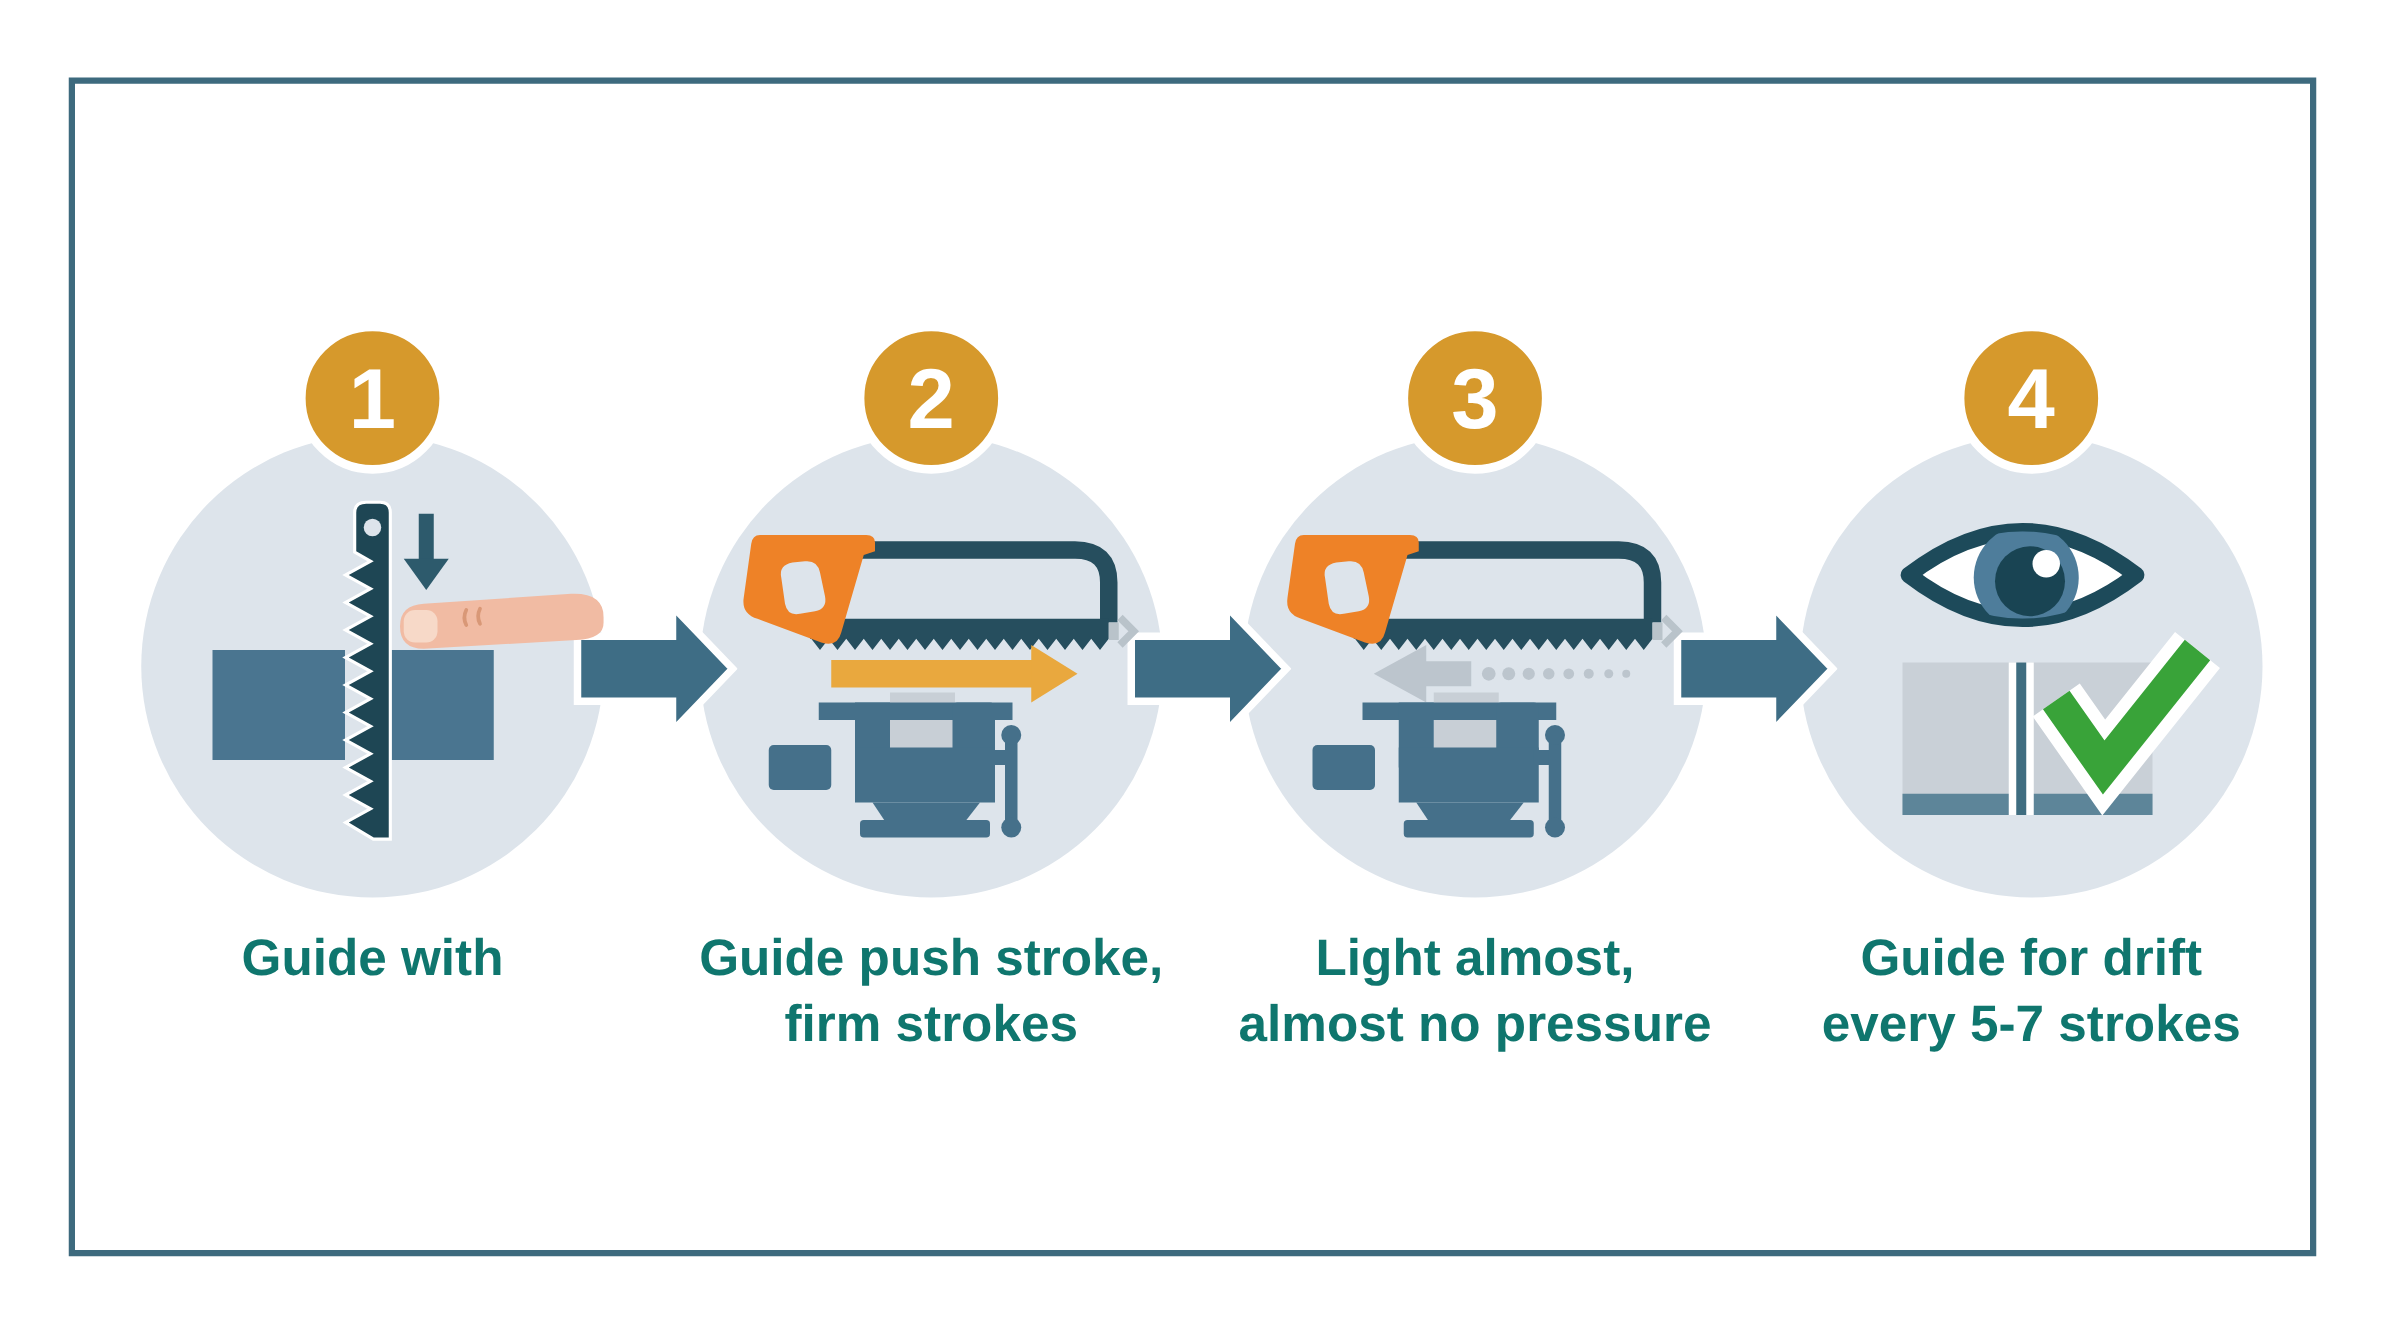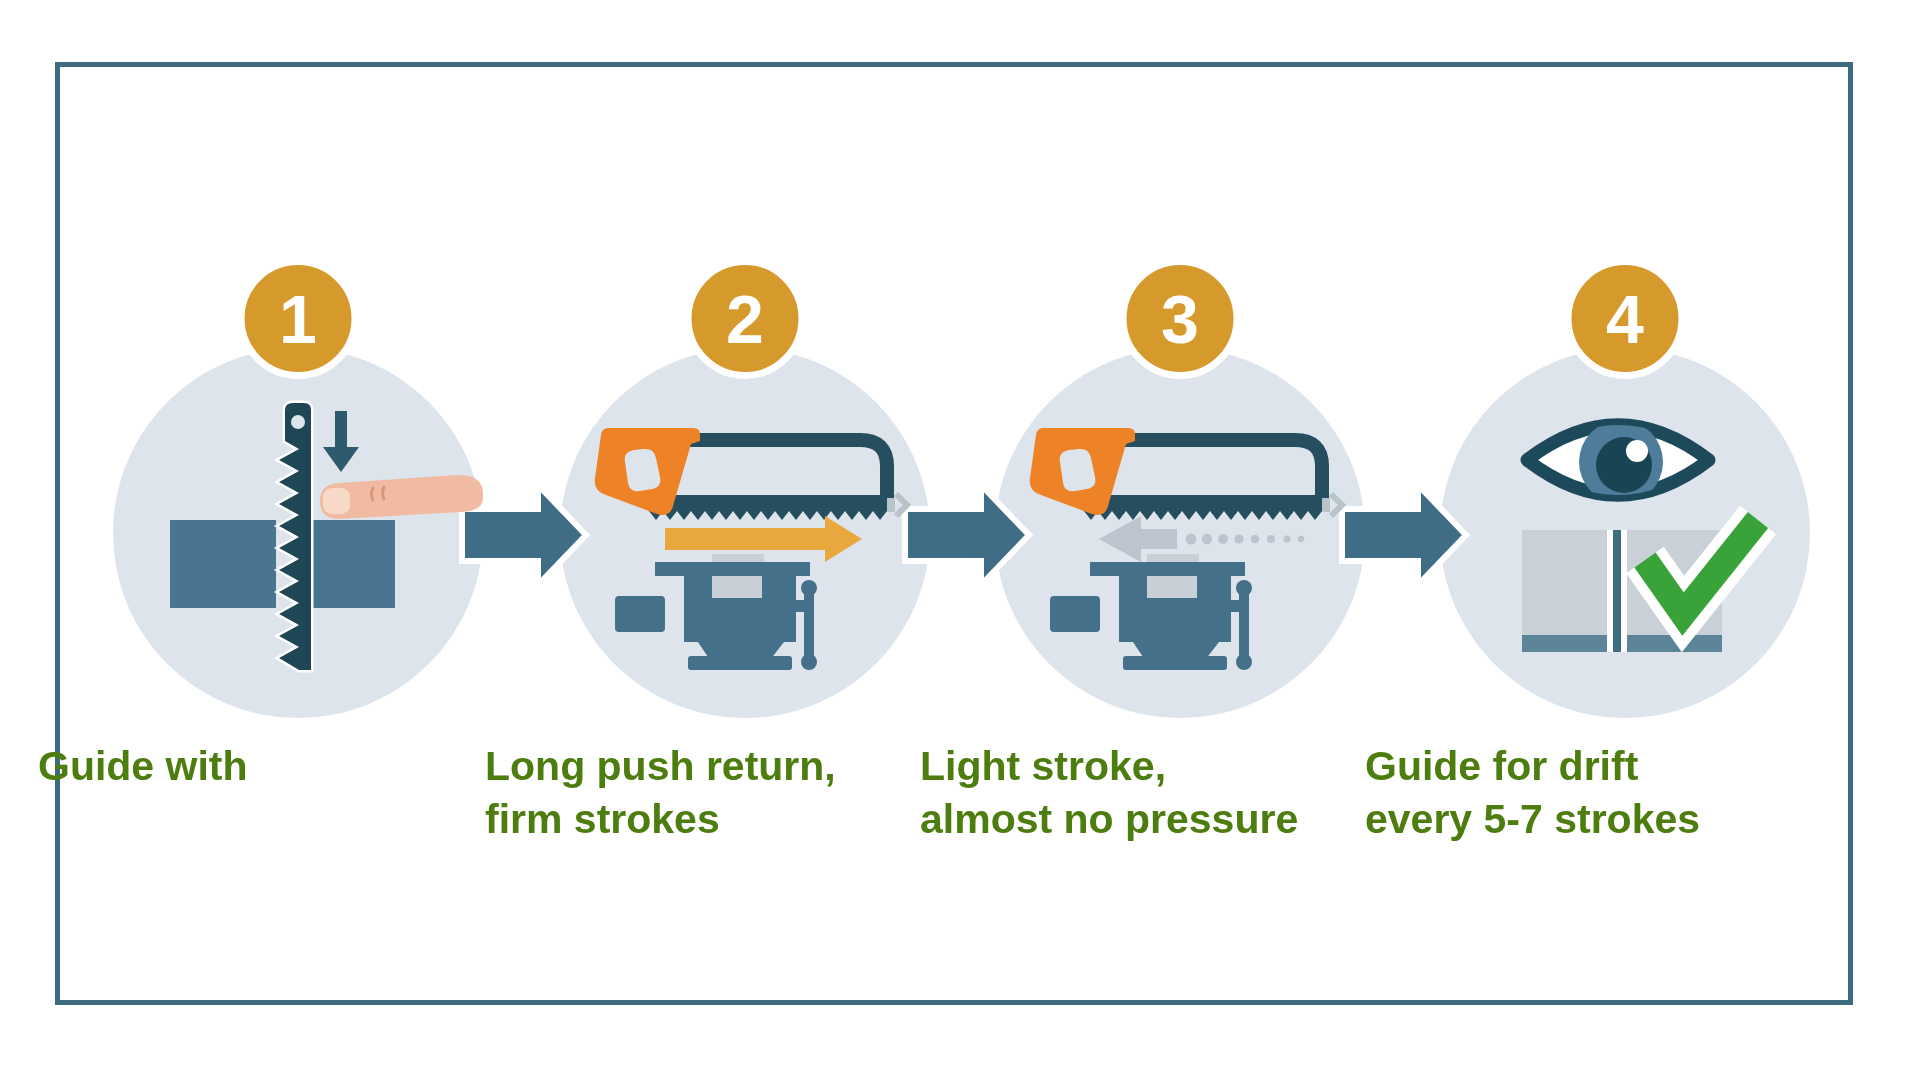--- a/index.html
+++ b/index.html
@@ -10,21 +10,21 @@
   .step{position:absolute;top:348px;width:370px;height:370px;}
   .step1{left:113px;} .step2{left:560px;} .step3{left:995px;} .step4{left:1440px;}
   .big-circle{position:absolute;left:0;top:0;width:370px;height:370px;border-radius:50%;
               background:#dde4eb;}
   .badge{position:absolute;left:50%;top:-90px;transform:translateX(-50%);
          width:107px;height:107px;border-radius:50%;background:#d6992c;border:7px solid #ffffff;
          color:#ffffff;font-size:68px;font-weight:700;display:flex;align-items:center;
          justify-content:center;z-index:3;}
   .illus{position:absolute;left:0;top:0;width:370px;height:370px;z-index:2;}
   .caption{position:absolute;left:50%;transform:translateX(-50%);top:392px;width:520px;
-           text-align:left;color:#4d7c0f;font-size:41px;font-weight:700;line-height:53px;}
+           text-align:center;color:#0f766e;font-size:41px;font-weight:700;line-height:53px;}
   .step-arrow{position:absolute;top:482px;width:132px;height:110px;z-index:1;}
   .arrow1{left:458px;} .arrow2{left:901px;} .arrow3{left:1338px;}
 </style>
 </head>
 <body>
 
 <div class="stage">
   <div class="frame"></div>
 
   <div class="step step1">
@@ -87,21 +87,21 @@
         <rect x="124" y="250" width="112" height="44"></rect>
         <polygon points="138,294 224,294 210,312 150,312"></polygon>
         <rect x="128" y="308" width="104" height="14" rx="3"></rect>
         <rect x="232" y="252" width="18" height="12"></rect>
         <rect x="244" y="238" width="10" height="78" rx="5"></rect>
         <circle cx="249" cy="240" r="8"></circle>
         <circle cx="249" cy="314" r="8"></circle>
       </g>
     </svg>
     <div class="caption">
-      <div>Long push return,</div>
+      <div>Guide push stroke,</div>
       <div>firm strokes</div>
     </div>
   </div>
 
   <div class="step step3">
     <div class="big-circle"></div>
     <div class="badge">
       <span>3</span>
     </div>
     <svg class="illus" viewBox="0 0 370 370">
@@ -138,21 +138,21 @@
         <rect x="124" y="250" width="112" height="44"></rect>
         <polygon points="138,294 224,294 210,312 150,312"></polygon>
         <rect x="128" y="308" width="104" height="14" rx="3"></rect>
         <rect x="232" y="252" width="18" height="12"></rect>
         <rect x="244" y="238" width="10" height="78" rx="5"></rect>
         <circle cx="249" cy="240" r="8"></circle>
         <circle cx="249" cy="314" r="8"></circle>
       </g>
     </svg>
     <div class="caption">
-      <div>Light stroke,</div>
+      <div>Light almost,</div>
       <div>almost no pressure</div>
     </div>
   </div>
 
   <div class="step step4">
     <div class="big-circle"></div>
     <div class="badge">
       <span>4</span>
     </div>
     <svg class="illus" viewBox="0 0 370 370">

